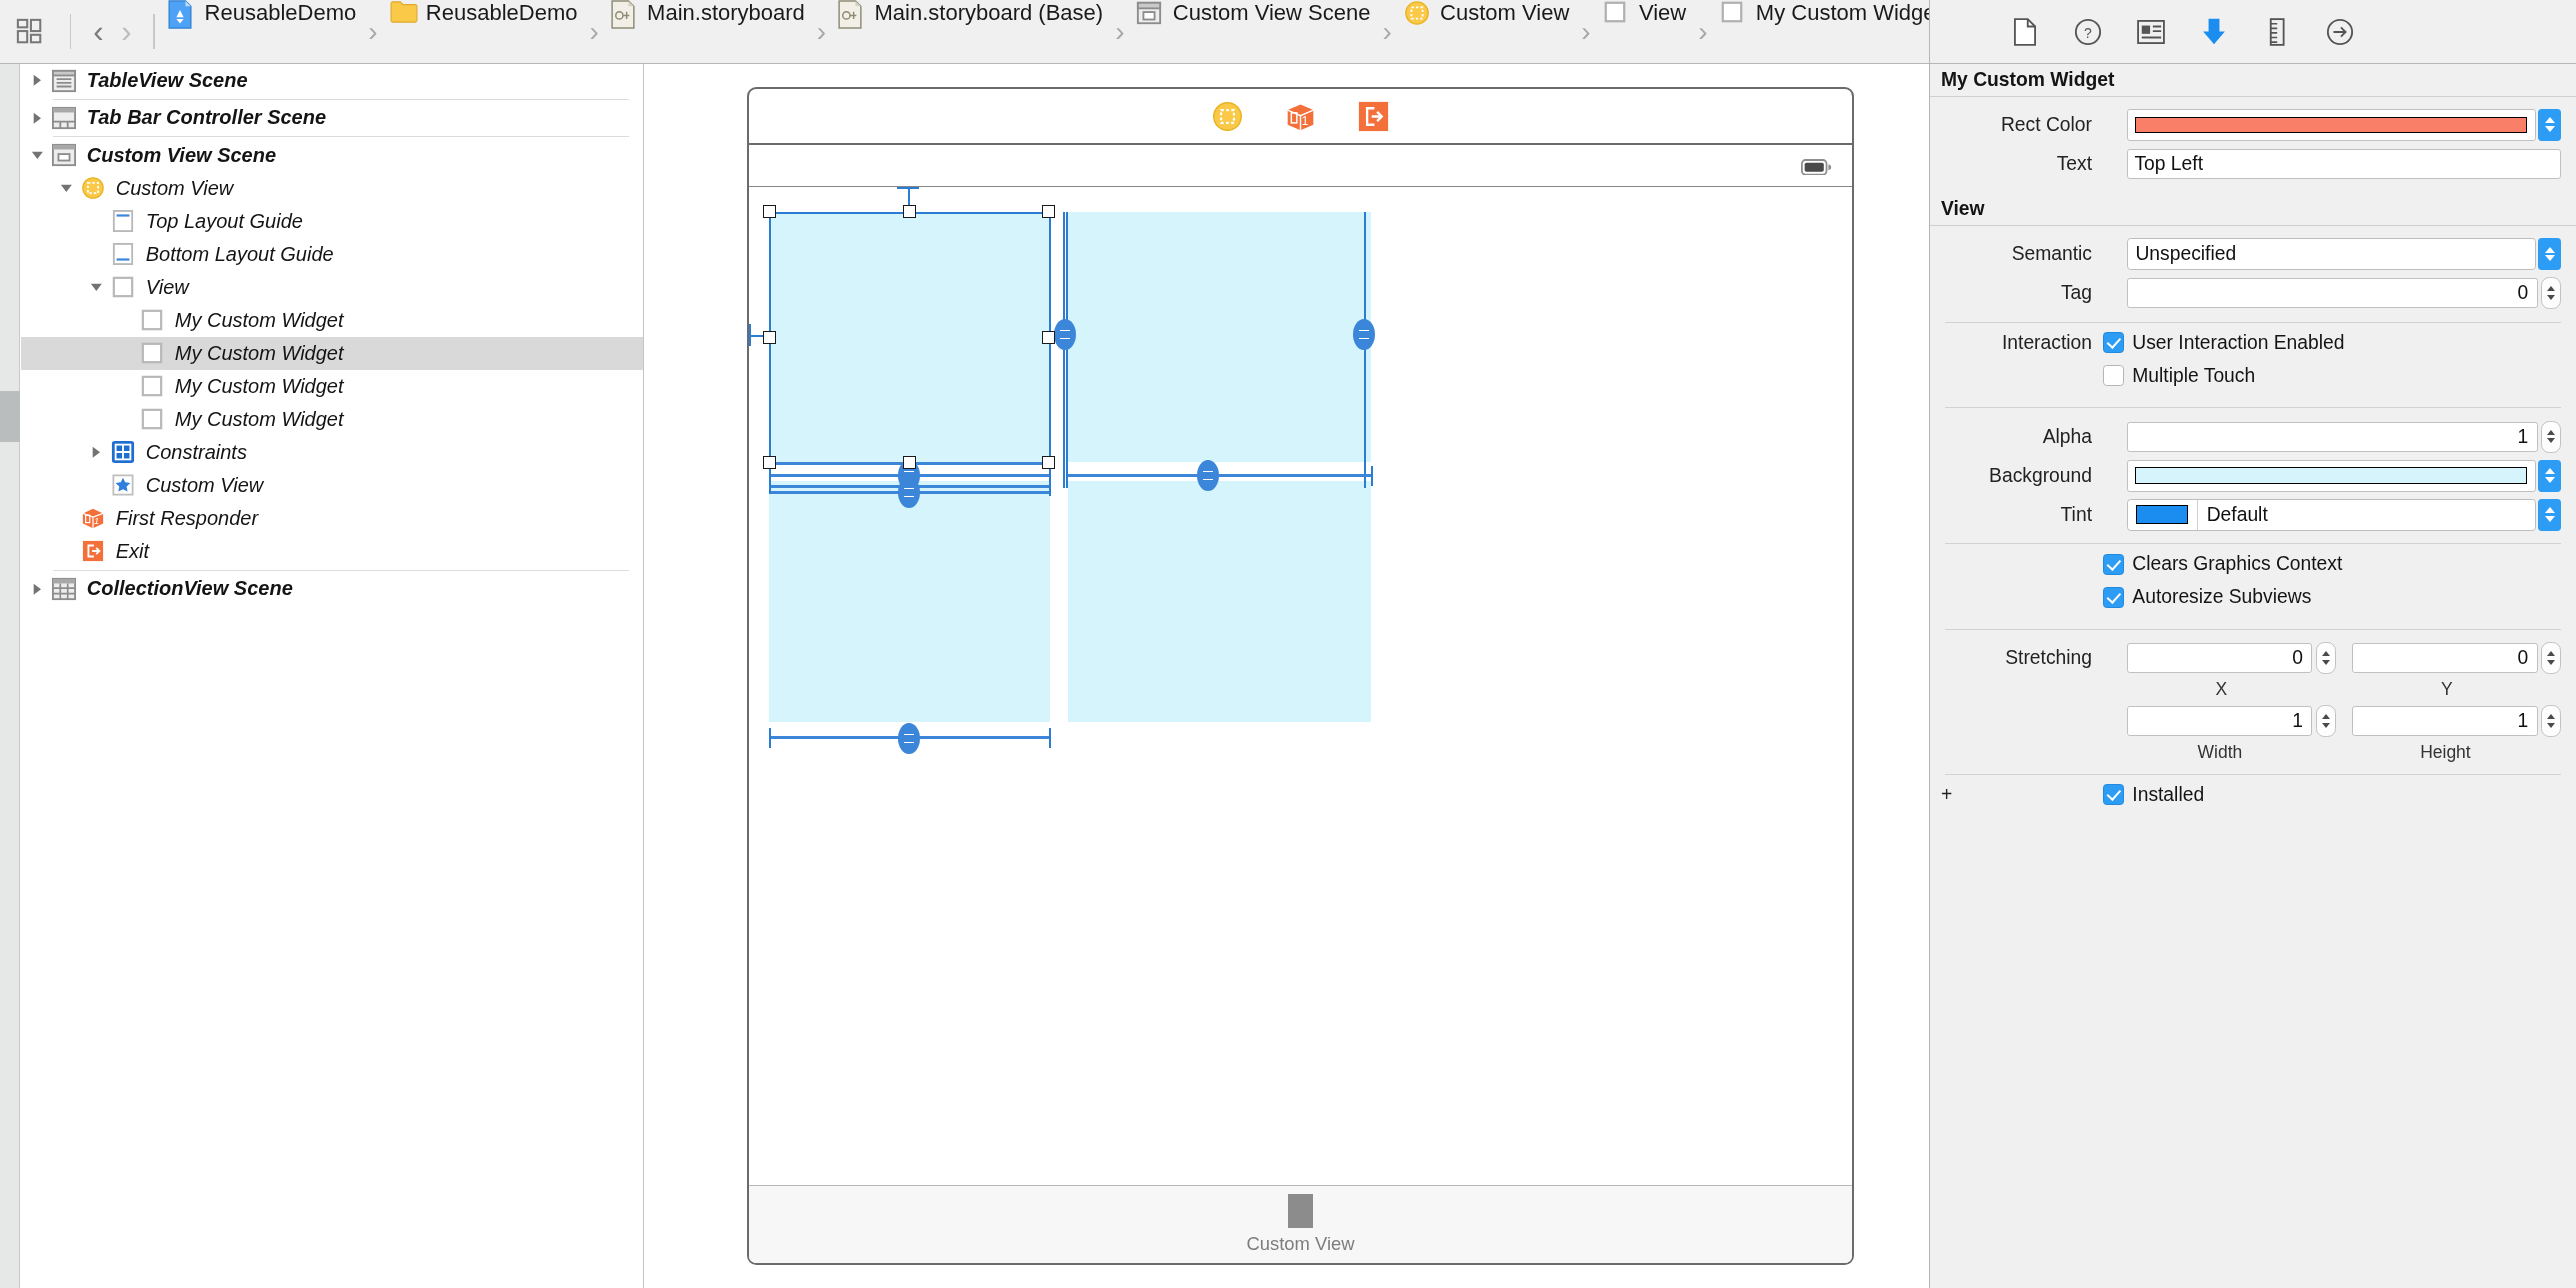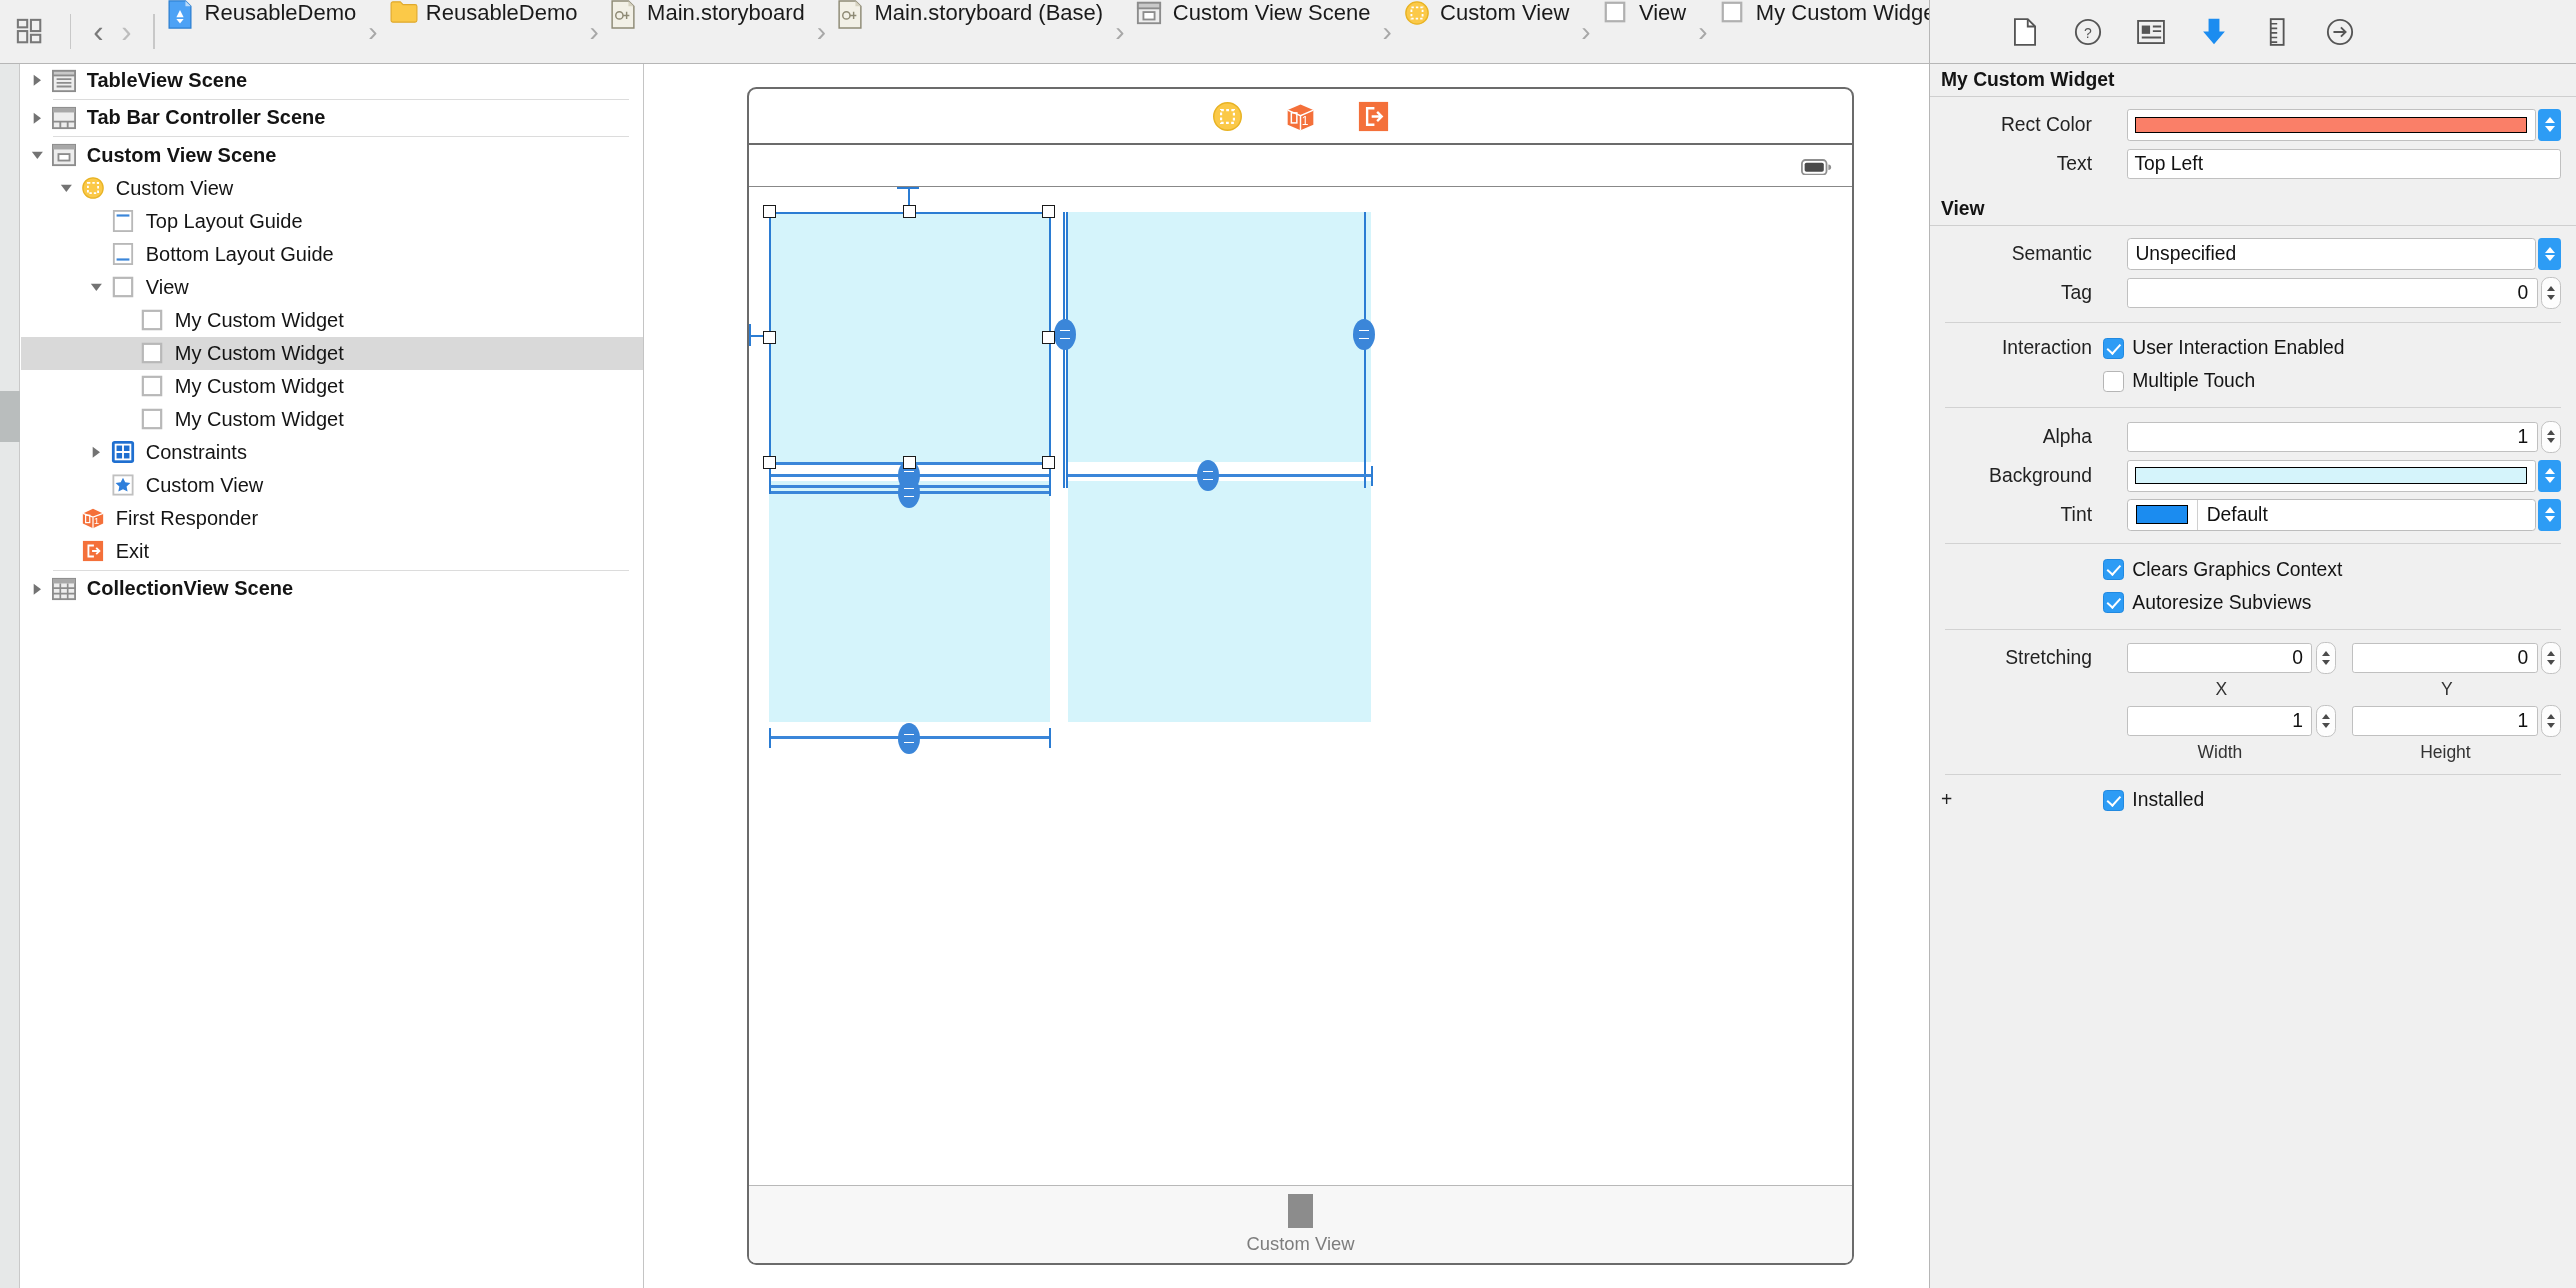--- a/index.html
+++ b/index.html
@@ -43,20 +43,21 @@
   }
   .insp-tab { width: 28px; height: 29px; display:flex; align-items:center; justify-content:center; cursor: default; }
 
   
   .sidebar {
     position: absolute; left: 0; top: 64px;
     width: 644px; height: 1224px;
     background: #ffffff;
     border-right: 1.8px solid #c4c4c4;
     overflow: hidden;
+    font-style: italic;
   }
   .gutter { position: absolute; left: 0; top: 0; width: 20px; height: 100%; background: #e6e8e8; border-right: 0.9px solid #c9c9c9;}
   .gutter-thumb { position: absolute; left: 0; top: 327px; width: 20px; height: 51px; background: #b9bdbd; }
   .outline { position: absolute; left: 21px; top: 0; right: 0; }
   .row {
     display: flex; align-items: center; height: 33px;
     padding-left: 7.4px; position: relative;
   }
   .row.selected { background: #d9d9d9; }
   .row-sep { height: 0.9px; background: #dcdcdc; margin: 1.8px 14px 1.8px 32px; }
@@ -185,21 +186,21 @@
   .colorswatch { flex: 1 1 auto; height: 16.6px; border: 1.8px solid #000; }
   .tintwell {
     flex: 1 1 auto; height: 32px; background: #fff;
     border: 0.9px solid #bdbdbd; border-radius: 3.7px;
     display: flex; align-items: center;
   }
   .tintchip { width: 52px; height: 19.3px; border: 1.8px solid #000; margin: 0 8.3px; flex: 0 0 auto; }
   .tintdiv { width: 0.9px; height: 100%; background: #d0d0d0; flex: 0 0 auto;}
   .tintname { padding-left: 9.2px; font-size: 19.3px; color: #111; }
 
-  .cbrow { display: flex; align-items: center; min-height: 33px; padding-right: 14.7px; }
+  .cbrow { display: flex; align-items: flex-start; min-height: 33px; padding-right: 14.7px; }
   .cbwrap { display: flex; align-items: center; gap: 8.3px; }
   .checkbox {
     width: 21px; height: 21px; border-radius: 3.7px; flex: 0 0 auto;
     background: #fff; border: 0.9px solid #b5b5b5;
     display: flex; align-items: center; justify-content: center;
   }
   .checkbox.on { background: #2d9cf5; border-color: #2189e0; }
   .checkbox.on::after {
     content: ""; width: 5.5px; height: 11px; border: solid #fff;
     border-width: 0 2.4px 2.4px 0; transform: rotate(42deg) translate(-0.9px,-0.9px);

